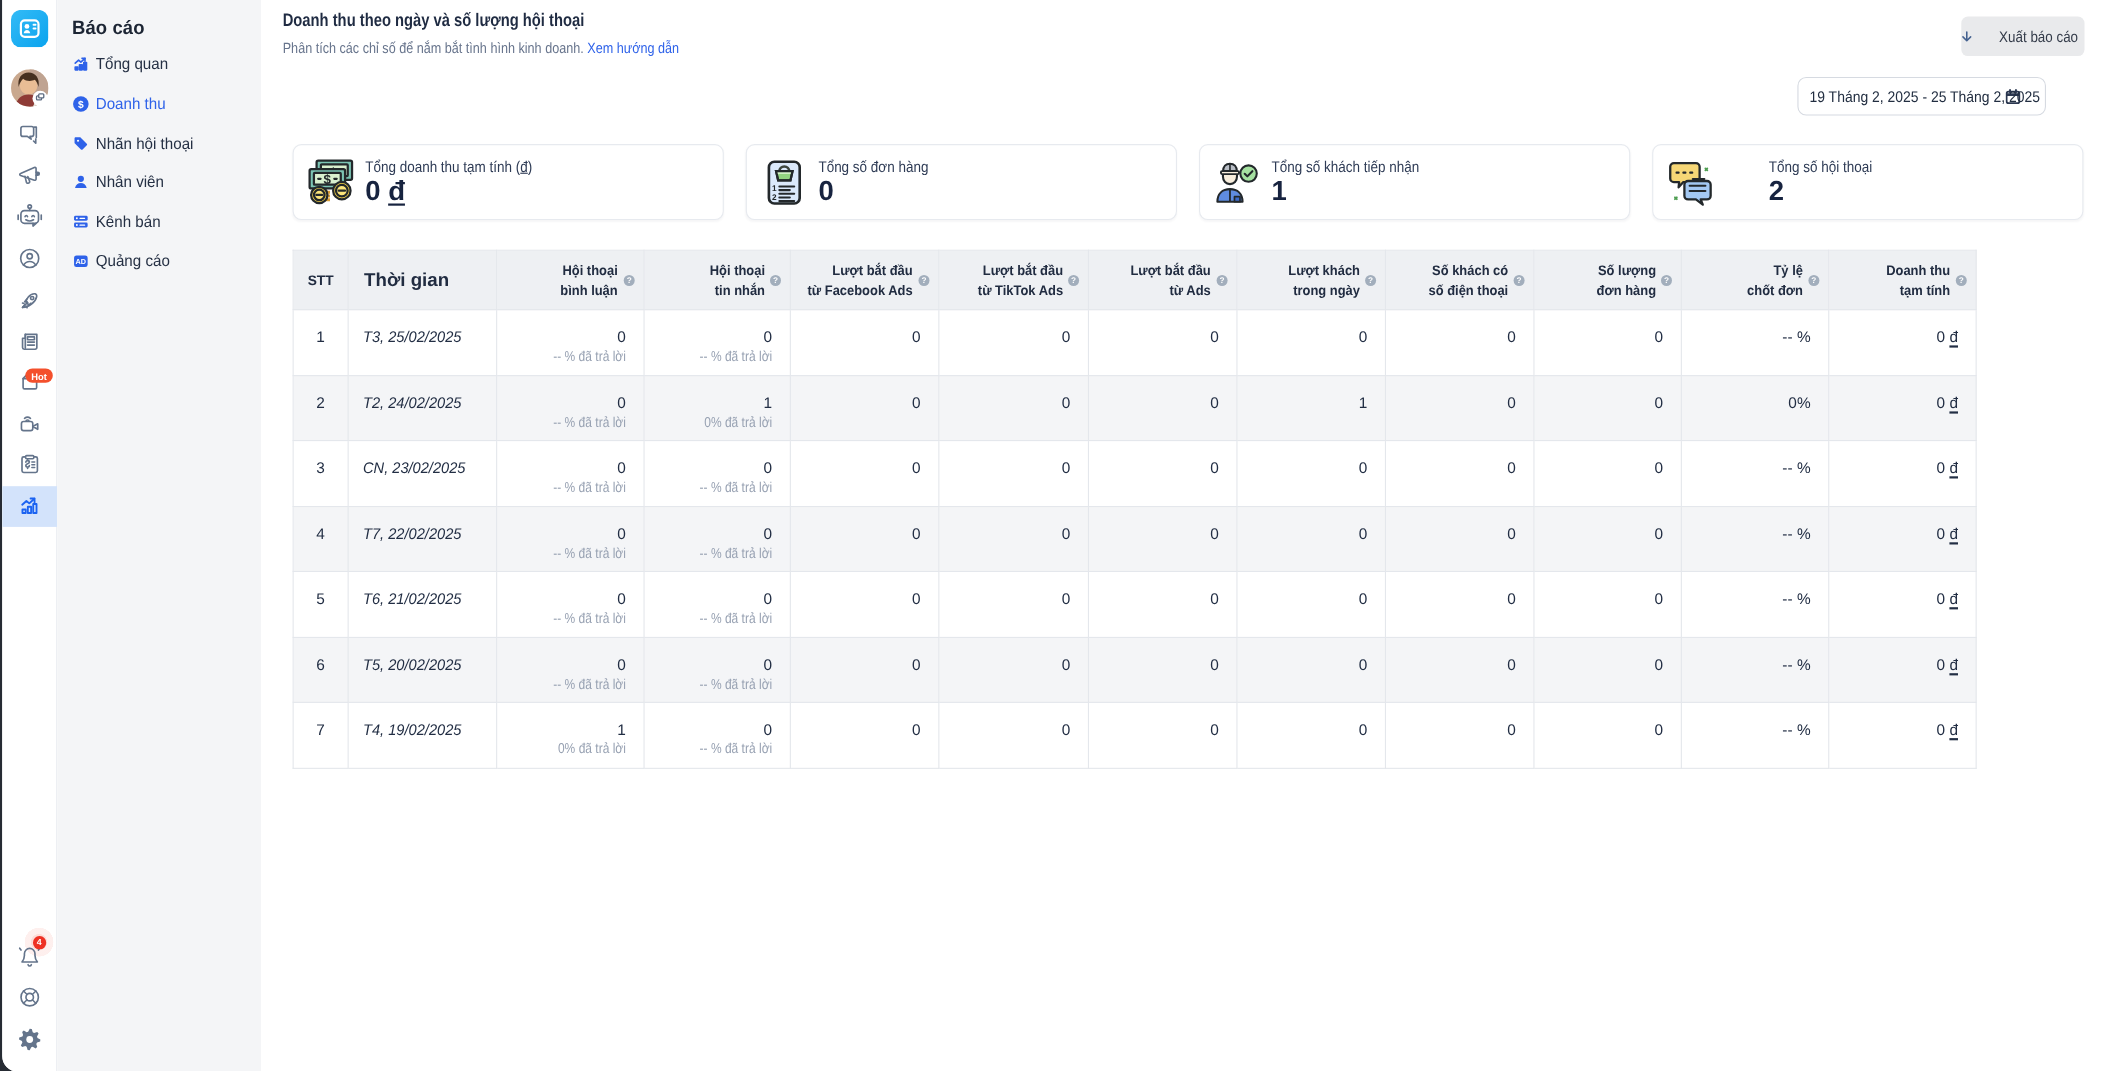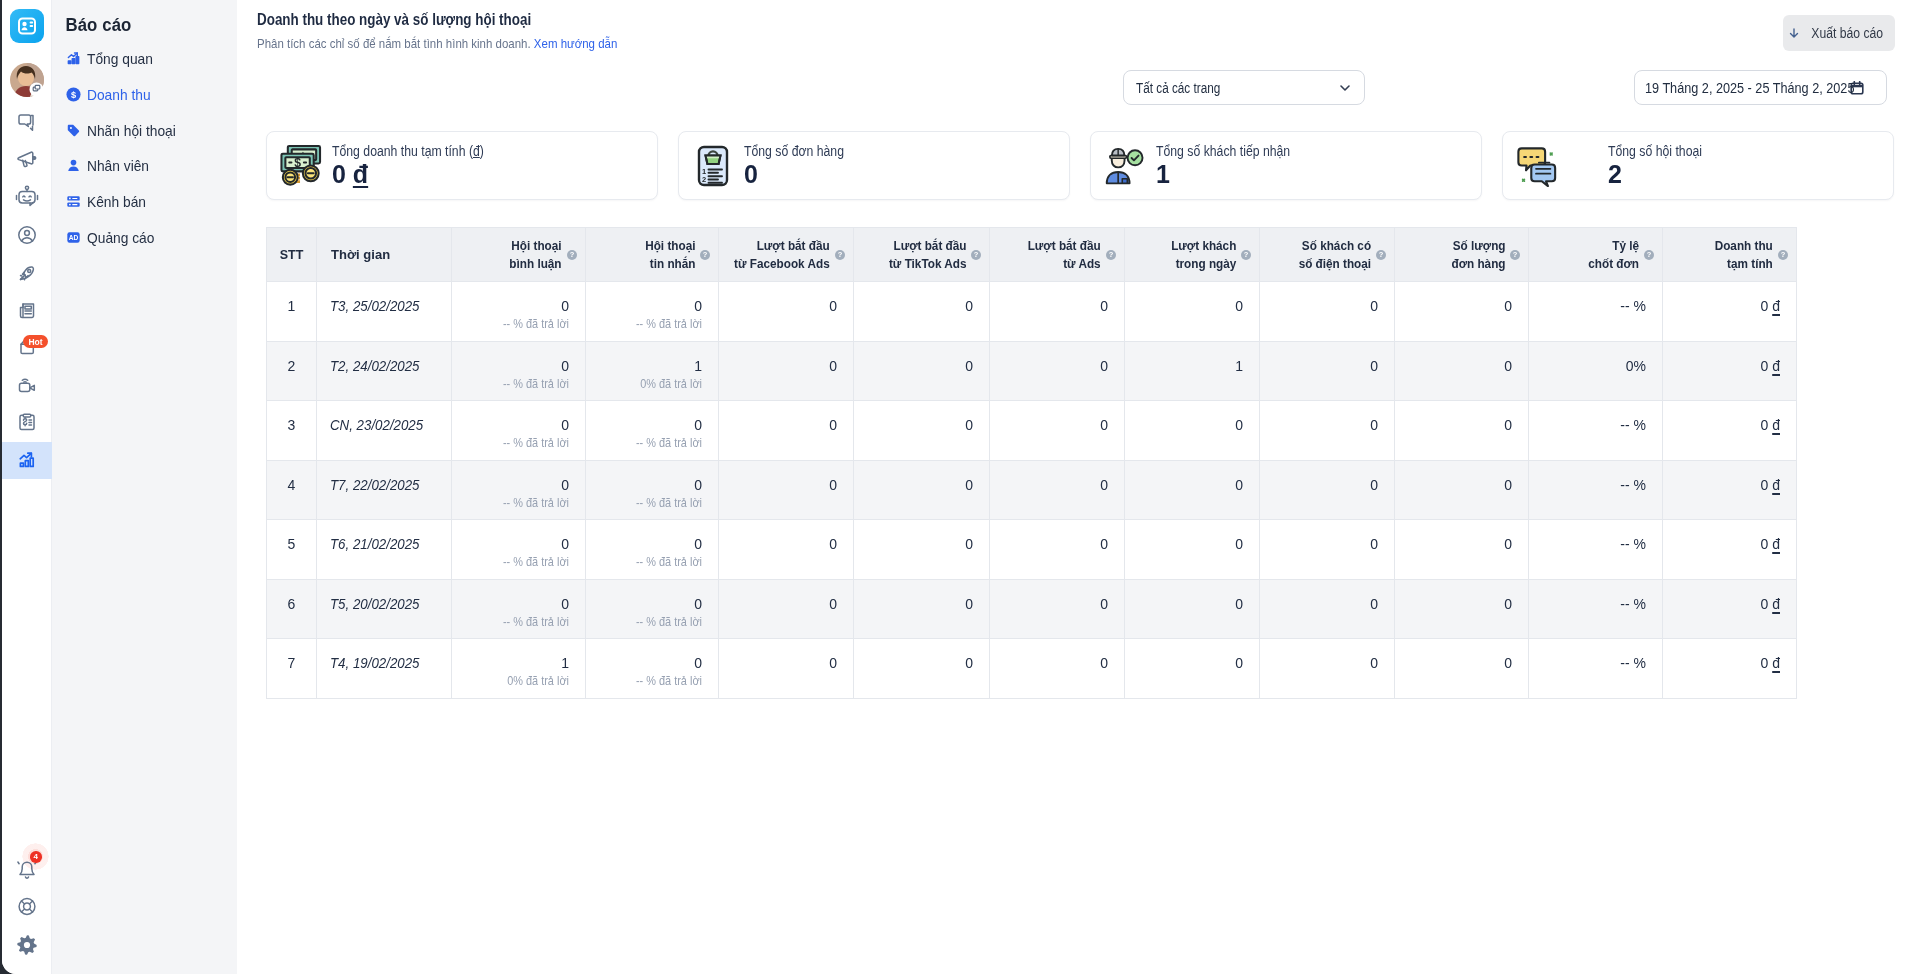--- a/index.html
+++ b/index.html
@@ -17,26 +17,26 @@
 .mi { position:absolute; left:0; width:100%; height:36px; display:flex; align-items:flex-start; padding-left:14px; font-size:14.5px; font-weight:500; color:#253044; }
 .mi svg { width:15px; height:15px; }
 .mi svg { margin-right:6px; flex:none; }
 .mi span { transform:scaleX(.95); transform-origin:0 50%; display:inline-block; white-space:nowrap; }
 .mi.act { color:#2e62e9; }
 
 #main { position:absolute; left:235px; top:0; right:0; bottom:0; background:#fff; }
 #title { position:absolute; left:20px; top:10px; font-size:16.5px; font-weight:700; color:#1f2b42; white-space:nowrap; transform:scaleX(.813); transform-origin:0 50%; }
 #subtitle { position:absolute; left:20px; top:36px; font-size:13.5px; color:#67748c; white-space:nowrap; transform:scaleX(.85); transform-origin:0 50%; }
 #subtitle a { color:#2e62e9; text-decoration:none; }
-#exportBtn { position:absolute; right:25px; top:15px; height:36px; width:112px; background:#e9eaec; border-radius:6px; display:flex; align-items:center; justify-content:center; font-size:14px; color:#333b49; gap:7px; }
+#exportBtn { position:absolute; right:25px; top:15px; height:36px; width:112px; background:#e9eaec; border-radius:6px; display:flex; align-items:center; justify-content:space-between; font-size:14px; color:#333b49; gap:7px; }
 
 .fbox { position:absolute; top:70px; height:35px; background:#fff; border:1px solid #d6dae1; border-radius:8px; display:flex; align-items:center; padding:0 12px; font-size:14px; color:#222e41; }
 #f1 { left:886px; width:242px; }
 #f2 { left:1142px; width:242px; padding-left:9px; }
-#f3 { left:1397px; width:253px; white-space:nowrap; padding:0 22px 0 10px; }
+#f3 { left:1397px; width:226px; white-space:nowrap; padding:0 22px 0 10px; }
 .fbox .sp { flex:1; }
 .fx { display:inline-block; white-space:nowrap; transform-origin:0 50%; }
 .fbox svg { flex:none; }
 #f3 .fx { width:0; overflow:visible; }
 .card .lb span { display:inline-block; transform:scaleX(.875); transform-origin:0 50%; white-space:nowrap; }
 .card .vl span { display:inline-block; }
 .dt { display:inline-block; transform:scaleX(.95); transform-origin:0 50%; }
 
 .card { position:absolute; top:131px; width:392px; height:69px; background:#fff; border:1px solid #e7eaef; border-radius:8px; box-shadow:0 1px 2px rgba(16,24,40,.04); display:flex; align-items:center; padding-left:13px; }
 .card .ic { width:42px; height:42px; flex:none; display:flex; align-items:center; justify-content:center; }
@@ -256,27 +256,20 @@
   </div>
   <div id="main">
     <div id="title">Doanh thu theo ngày và số lượng hội thoại</div>
     <div id="subtitle">Phân tích các chỉ số để nắm bắt tình hình kinh doanh. <a>Xem hướng dẫn</a></div>
     <div id="exportBtn">
         <svg width="10" height="11" viewBox="0 0 10 11">
           <path d="M5 1v7.5M1.5 5.5L5 9l3.5-3.5" stroke="#44618f" stroke-width="1.4" fill="none" stroke-linecap="round" stroke-linejoin="round"></path>
         </svg>
         <span class="fx" style="transform:scaleX(.87);transform-origin:50% 50%">Xuất báo cáo</span>
       </div>
-    <div class="fbox" id="f1">
-        <span class="fx" style="transform:scaleX(.84)">Tất cả các trang</span>
-        <span class="sp"></span>
-        <svg width="14" height="14" viewBox="0 0 14 14">
-          <path d="M3 5l4 4 4-4" stroke="#333e52" stroke-width="1.6" fill="none" stroke-linecap="round" stroke-linejoin="round"></path>
-        </svg>
-      </div>
     <div class="fbox" id="f3">
         <span class="fx" style="transform:scaleX(.905)">19 Tháng 2, 2025 - 25 Tháng 2, 2025</span>
         <span class="sp"></span>
         <svg width="14" height="14" viewBox="0 0 14 14">
           <path d="M4.3 0.8v2.4M9.7 0.8v2.4" stroke="#2b3750" stroke-width="1.7" stroke-linecap="round"></path>
           <rect x="1.2" y="2.2" width="11.6" height="10.6" rx="1.8" stroke="#2b3750" stroke-width="1.6" fill="none"></rect>
           <path d="M1.2 3.8h11.6v2.5H1.2z" fill="#2b3750" stroke="none"></path>
         </svg>
       </div>
 
@@ -379,21 +372,21 @@
           <col style="width:135px">
           <col style="width:135px">
           <col style="width:135px">
           <col style="width:134px">
           <col style="width:134px">
           <col style="width:134px">
       </colgroup>
       <thead>
         <tr>
           <th>STT</th>
-          <th style="text-align:left;padding-left:14px;font-size:13px">Thời gian</th>
+          <th style="text-align:left;padding-left:14px;font-size:17px">Thời gian</th>
           <th>
               <span class="h2l">
                 <span class="lines">Hội thoại<br>bình luận</span>
                 <span class="qm">?</span>
               </span>
             </th>
           <th>
               <span class="h2l">
                 <span class="lines">Hội thoại<br>tin nhắn</span>
                 <span class="qm">?</span>

